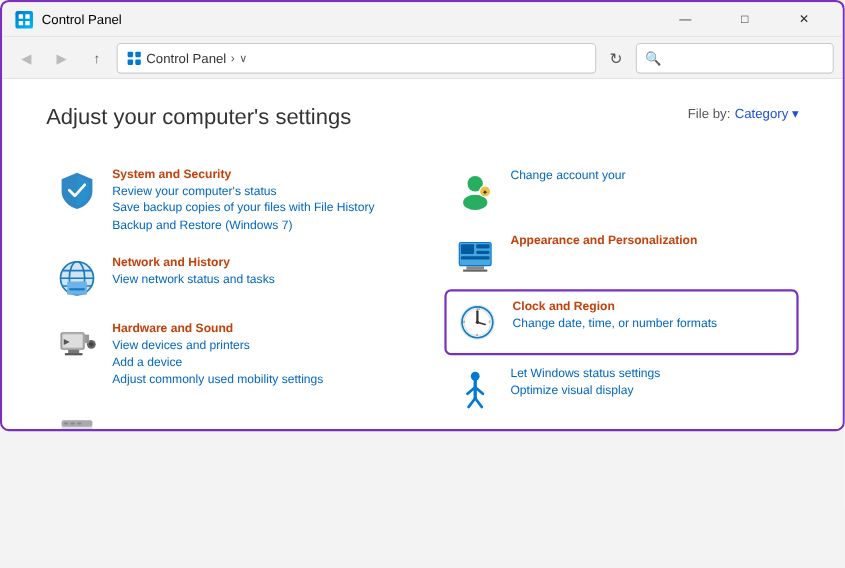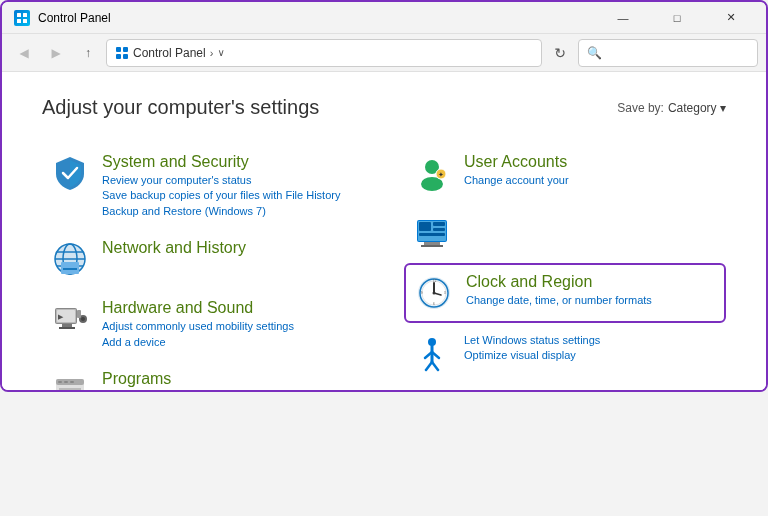--- a/index.html
+++ b/index.html
@@ -149,40 +149,40 @@
     .content {
       flex: 1;
       background: #fff;
       padding: 24px 40px;
       overflow: hidden;
     }
 
     .content-header {
       display: flex;
       justify-content: space-between;
-      align-items: center;
+      align-items: flex-start;
       margin-bottom: 24px;
     }
 
     .page-title {
       font-size: 20px;
       font-weight: 300;
       color: #333;
     }
 
     .view-by {
       font-size: 12px;
       color: #555;
       display: flex;
       align-items: center;
       gap: 4px;
     }
 
     .view-by-label { color: #555; }
-    .view-by-value { color: #404040; cursor: pointer; }
+    .view-by-value { color: #1d4ed8; cursor: pointer; }
 
     
     .settings-grid {
       display: grid;
       grid-template-columns: 1fr 1fr;
       gap: 0 40px;
     }
 
     .settings-item {
       display: flex;
@@ -204,23 +204,23 @@
       height: 40px;
       flex-shrink: 0;
       display: flex;
       align-items: center;
       justify-content: center;
     }
 
     .item-text { flex: 1; }
 
     .item-title {
-      font-size: 16px;
-      color: #4d7c0f;
-      font-weight: 400;
+      font-size: 11px;
+      color: #c2410c;
+      font-weight: 700;
       margin-bottom: 2px;
       cursor: pointer;
     }
 
     .item-desc {
       font-size: 11px;
       color: #0067c0;
       line-height: 1.4;
       cursor: pointer;
     }
@@ -265,21 +265,21 @@
     <button class="refresh-btn" style="font-size:14px;">↻</button>
     <div class="search-box">
       <span style="color:#aaa;font-size:12px;">🔍</span>
     </div>
   </div>
 
   <div class="content">
     <div class="content-header">
       <h1 class="page-title">Adjust your computer's settings</h1>
       <div class="view-by">
-        <span class="view-by-label">Save by:</span>
+        <span class="view-by-label">File by:</span>
         <span class="view-by-value">
           <span>Category</span>
           <span>▾</span>
         </span>
       </div>
     </div>
 
     <div class="settings-grid">
 
       <div>
@@ -308,93 +308,96 @@
               <ellipse cx="19" cy="19" rx="7" ry="15" fill="none" stroke="#1a7abf" stroke-width="1.5"></ellipse>
               <line x1="4" y1="19" x2="34" y2="19" stroke="#1a7abf" stroke-width="1.5"></line>
               <line x1="6" y1="12" x2="32" y2="12" stroke="#1a7abf" stroke-width="1.5"></line>
               <line x1="6" y1="26" x2="32" y2="26" stroke="#1a7abf" stroke-width="1.5"></line>
               <rect x="10" y="22" width="18" height="12" fill="#6db3e8" rx="1"></rect>
               <rect x="12" y="28" width="14" height="2" fill="#1a7abf"></rect>
             </svg>
           </div>
           <div class="item-text">
             <div class="item-title">Network and History</div>
+            <div class="item-desc">View network status and tasks</div>
           </div>
         </div>
 
         <div class="settings-item">
           <div class="item-icon">
             <svg width="38" height="38" viewBox="0 0 38 38">
               <rect x="4" y="8" width="22" height="16" fill="#888" rx="2"></rect>
               <rect x="5" y="9" width="20" height="14" fill="#bbb" rx="1"></rect>
               <rect x="6" y="10" width="18" height="12" fill="#ddd" rx="1"></rect>
               <circle cx="32" cy="19" r="4" fill="#666"></circle>
               <circle cx="32" cy="19" r="2" fill="#444"></circle>
               <rect x="11" y="24" width="10" height="3" fill="#777"></rect>
               <rect x="8" y="27" width="16" height="2" fill="#555"></rect>
               <rect x="26" y="10" width="4" height="8" fill="#999" rx="1"></rect>
               <text x="7" y="19" font-size="7" fill="#555">▶</text>
             </svg>
           </div>
           <div class="item-text">
             <div class="item-title">Hardware and Sound</div>
+            <div class="item-desc">View devices and printers</div>
+            <div class="item-desc">Add a device</div>
             <div class="item-desc">Adjust commonly used mobility settings</div>
-            <div class="item-desc">Add a device</div>
           </div>
         </div>
 
         <div class="settings-item">
           <div class="item-icon">
             <svg width="38" height="38" viewBox="0 0 38 38">
               <rect x="5" y="8" width="28" height="22" fill="#e0e0e0" rx="2"></rect>
               <rect x="5" y="8" width="28" height="6" fill="#aaa" rx="2"></rect>
               <rect x="7" y="10" width="4" height="2" fill="#888" rx="1"></rect>
               <rect x="13" y="10" width="4" height="2" fill="#888" rx="1"></rect>
               <rect x="19" y="10" width="4" height="2" fill="#888" rx="1"></rect>
               <rect x="8" y="17" width="22" height="2" fill="#bbb"></rect>
               <rect x="8" y="21" width="16" height="2" fill="#bbb"></rect>
               <rect x="8" y="25" width="10" height="2" fill="#bbb"></rect>
             </svg>
           </div>
           <div class="item-text">
-            <div class="item-title">Programs</div>
           </div>
         </div>
 
       </div>
 
       <div>
 
         <div class="settings-item">
           <div class="item-icon">
             <svg width="38" height="38" viewBox="0 0 38 38">
               <circle cx="19" cy="13" r="7" fill="#27ae60"></circle>
               <ellipse cx="19" cy="30" rx="11" ry="7" fill="#27ae60"></ellipse>
               <circle cx="28" cy="20" r="5" fill="#f0c040" stroke="white" stroke-width="1"></circle>
               <text x="25" y="23" font-size="7" fill="#333">✦</text>
             </svg>
           </div>
           <div class="item-text">
-            <div class="item-title">User Accounts</div>
             <div class="item-desc">Change account your</div>
           </div>
         </div>
 
         <div class="settings-item">
           <div class="item-icon">
             <svg width="38" height="38" viewBox="0 0 38 38">
               <rect x="4" y="6" width="30" height="22" fill="#0078d4" rx="2"></rect>
               <rect x="5" y="7" width="28" height="20" fill="#4aa8e0" rx="1"></rect>
               <rect x="6" y="8" width="12" height="9" fill="#005a9e" rx="1"></rect>
               <rect x="20" y="8" width="12" height="4" fill="#005a9e" rx="1"></rect>
               <rect x="20" y="14" width="12" height="3" fill="#005a9e" rx="1"></rect>
               <rect x="6" y="19" width="26" height="3" fill="#005a9e" rx="1"></rect>
               <rect x="11" y="28" width="16" height="3" fill="#888"></rect>
               <rect x="8" y="31" width="22" height="2" fill="#666"></rect>
             </svg>
+          </div>
+          <div class="item-text">
+            <div class="item-title">Appearance and Personalization</div>
           </div>
         </div>
 
         <div class="settings-item highlighted">
           <div class="item-icon">
             <svg width="38" height="38" viewBox="0 0 38 38">
               <circle cx="19" cy="19" r="16" fill="#1a7abf" opacity="0.15"></circle>
               <circle cx="19" cy="19" r="14" fill="#e8f4fd" stroke="#1a7abf" stroke-width="1.5"></circle>
               <circle cx="19" cy="19" r="12" fill="white" stroke="#ccc" stroke-width="0.5"></circle>
               <line x1="19" y1="19" x2="19" y2="9" stroke="#333" stroke-width="2" stroke-linecap="round"></line>

